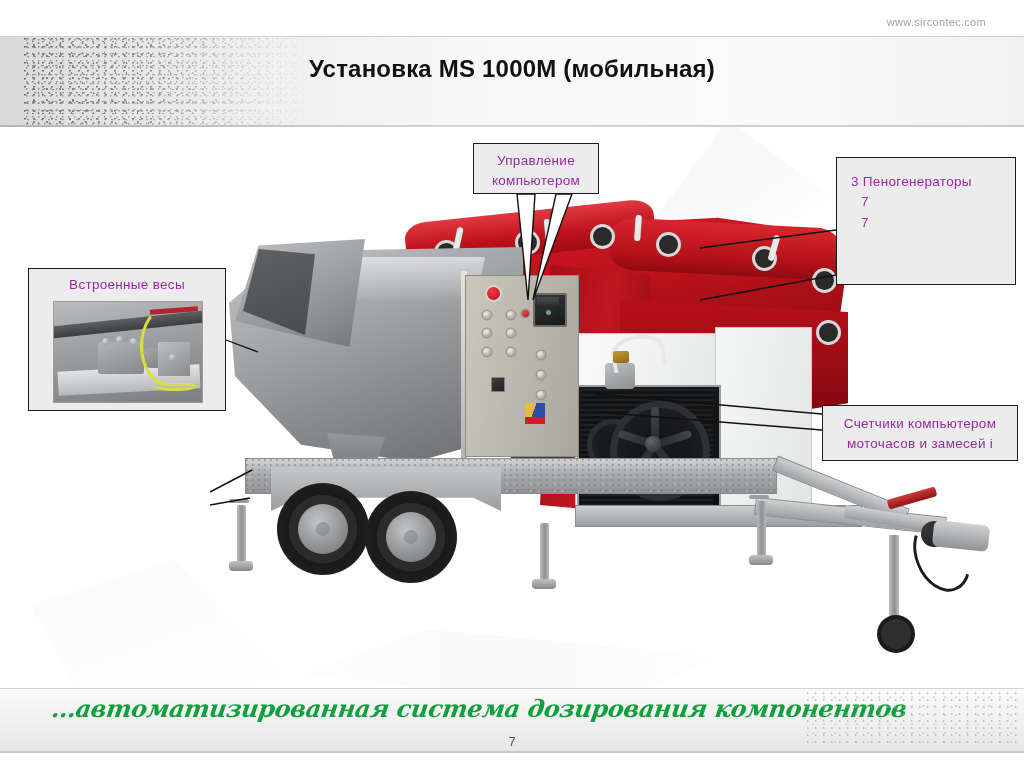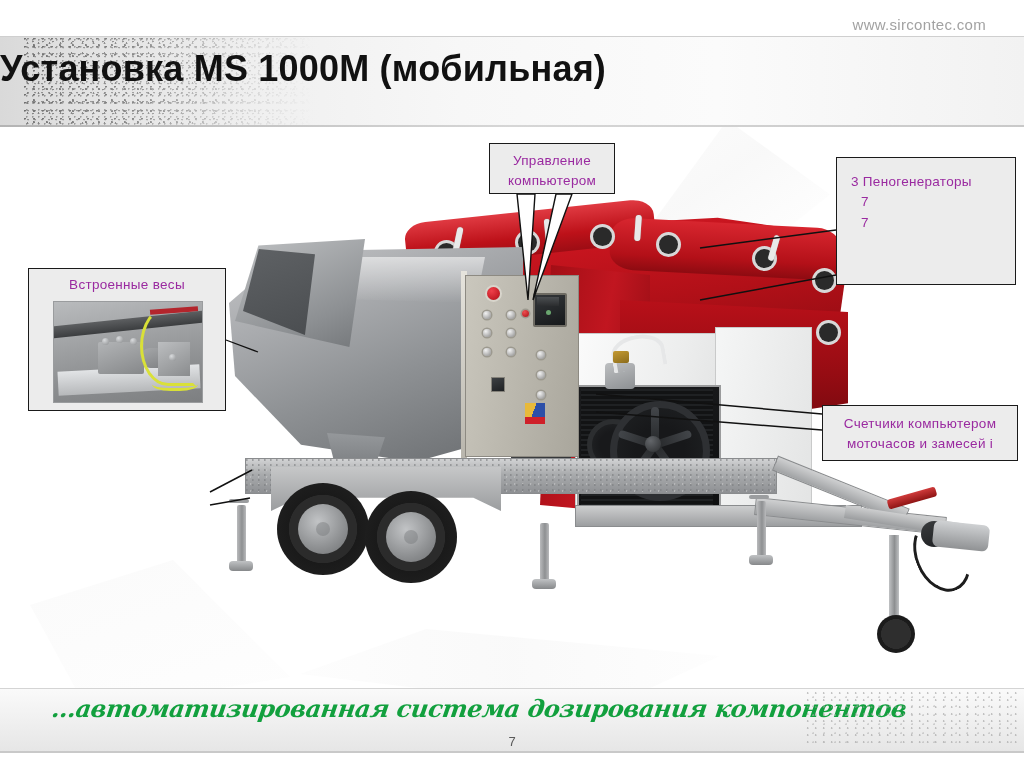--- a/index.html
+++ b/index.html
@@ -20,25 +20,25 @@
       radial-gradient(circle at 76% 74%, #737373 0.8px, transparent 1.2px),
       radial-gradient(circle at 47% 41%, #909090 0.6px, transparent 1.0px),
       radial-gradient(circle at 88% 38%, #808080 0.7px, transparent 1.1px);
     background-size:9px 8px,11px 10px,7px 9px,13px 11px,6px 7px,10px 12px;
     -webkit-mask-image:linear-gradient(to right,rgba(0,0,0,.95) 0%,rgba(0,0,0,.75) 40%,rgba(0,0,0,.25) 72%,rgba(0,0,0,0) 100%);
     mask-image:linear-gradient(to right,rgba(0,0,0,.95) 0%,rgba(0,0,0,.75) 40%,rgba(0,0,0,.25) 72%,rgba(0,0,0,0) 100%);}
   .hdr-line-top{position:absolute;left:0;top:36px;width:1024px;height:1px;background:#cfcfcf;}
   .hdr-line-bot{position:absolute;left:0;top:125px;width:1024px;height:2px;
     background:linear-gradient(to right,#b4b4b4,#d6d6d6 50%,#c9c9c9);}
 
-  .website{position:absolute;right:38px;top:16px;font-size:15px;color:#a2a2a2;
+  .website{position:absolute;right:38px;top:16px;font-size:11px;color:#a2a2a2;
     letter-spacing:.3px;white-space:nowrap;}
 
-  .slide-title{position:absolute;left:0;top:48px;width:1024px;text-align:left;
-    font-size:36px;font-weight:bold;color:#111;letter-spacing:.2px;white-space:nowrap;}
+  .slide-title{position:absolute;left:0;top:55px;width:1024px;text-align:center;
+    font-size:24px;font-weight:bold;color:#111;letter-spacing:.2px;white-space:nowrap;}
 
   
   .wm{position:absolute;pointer-events:none;opacity:.5;}
   .wm1{left:640px;top:120px;width:190px;height:120px;
     background:linear-gradient(145deg,#fafafa 0%,#f2f2f2 45%,#ffffff 100%);
     clip-path:polygon(0% 100%,46% 0%,100% 62%,70% 100%);}
   .wm2{left:30px;top:560px;width:260px;height:150px;
     background:linear-gradient(160deg,#f6f6f6,#fdfdfd);
     clip-path:polygon(0% 30%,55% 0%,100% 78%,22% 100%);}
   .wm3{left:300px;top:620px;width:420px;height:90px;
@@ -187,21 +187,21 @@
     background:linear-gradient(90deg,#c0c2c4,#8d8f91 55%,#c0c2c4);}
   .cable{position:absolute;left:700px;top:312px;width:48px;height:70px;
     border:3px solid #1d1d1d;border-radius:50%;border-top-color:transparent;
     border-right-color:transparent;transform:rotate(-22deg);}
 
   
   .callout{position:absolute;background:#ececec;border:1.6px solid #1a1a1a;
     color:#9a2aa0;font-size:13.5px;line-height:1.5;text-align:center;
     letter-spacing:.3px;box-sizing:border-box;}
 
-  .c-comp{left:489px;top:143px;width:126px;height:51px;padding:7px 4px 0;}
+  .c-comp{left:473px;top:143px;width:126px;height:51px;padding:7px 4px 0;}
   .c-foam{left:836px;top:157px;width:180px;height:128px;padding:14px 0 0 14px;text-align:left;}
   .c-foam .ln{display:block;}
   .c-foam .num{display:block;padding-left:10px;}
   .c-scales{left:28px;top:268px;width:198px;height:143px;padding:6px 4px 0;}
   .c-counters{left:822px;top:405px;width:196px;height:56px;padding:8px 6px 0;}
   .c-frame{left:18px;top:467px;width:192px;height:99px;padding:7px 3px 0;font-size:13px;}
 
   
   .inset{position:absolute;left:53px;top:301px;width:148px;height:100px;
     background:linear-gradient(170deg,#b9bbbd 0%,#9ea0a2 40%,#8b8d8f 70%,#7d7f81 100%);

